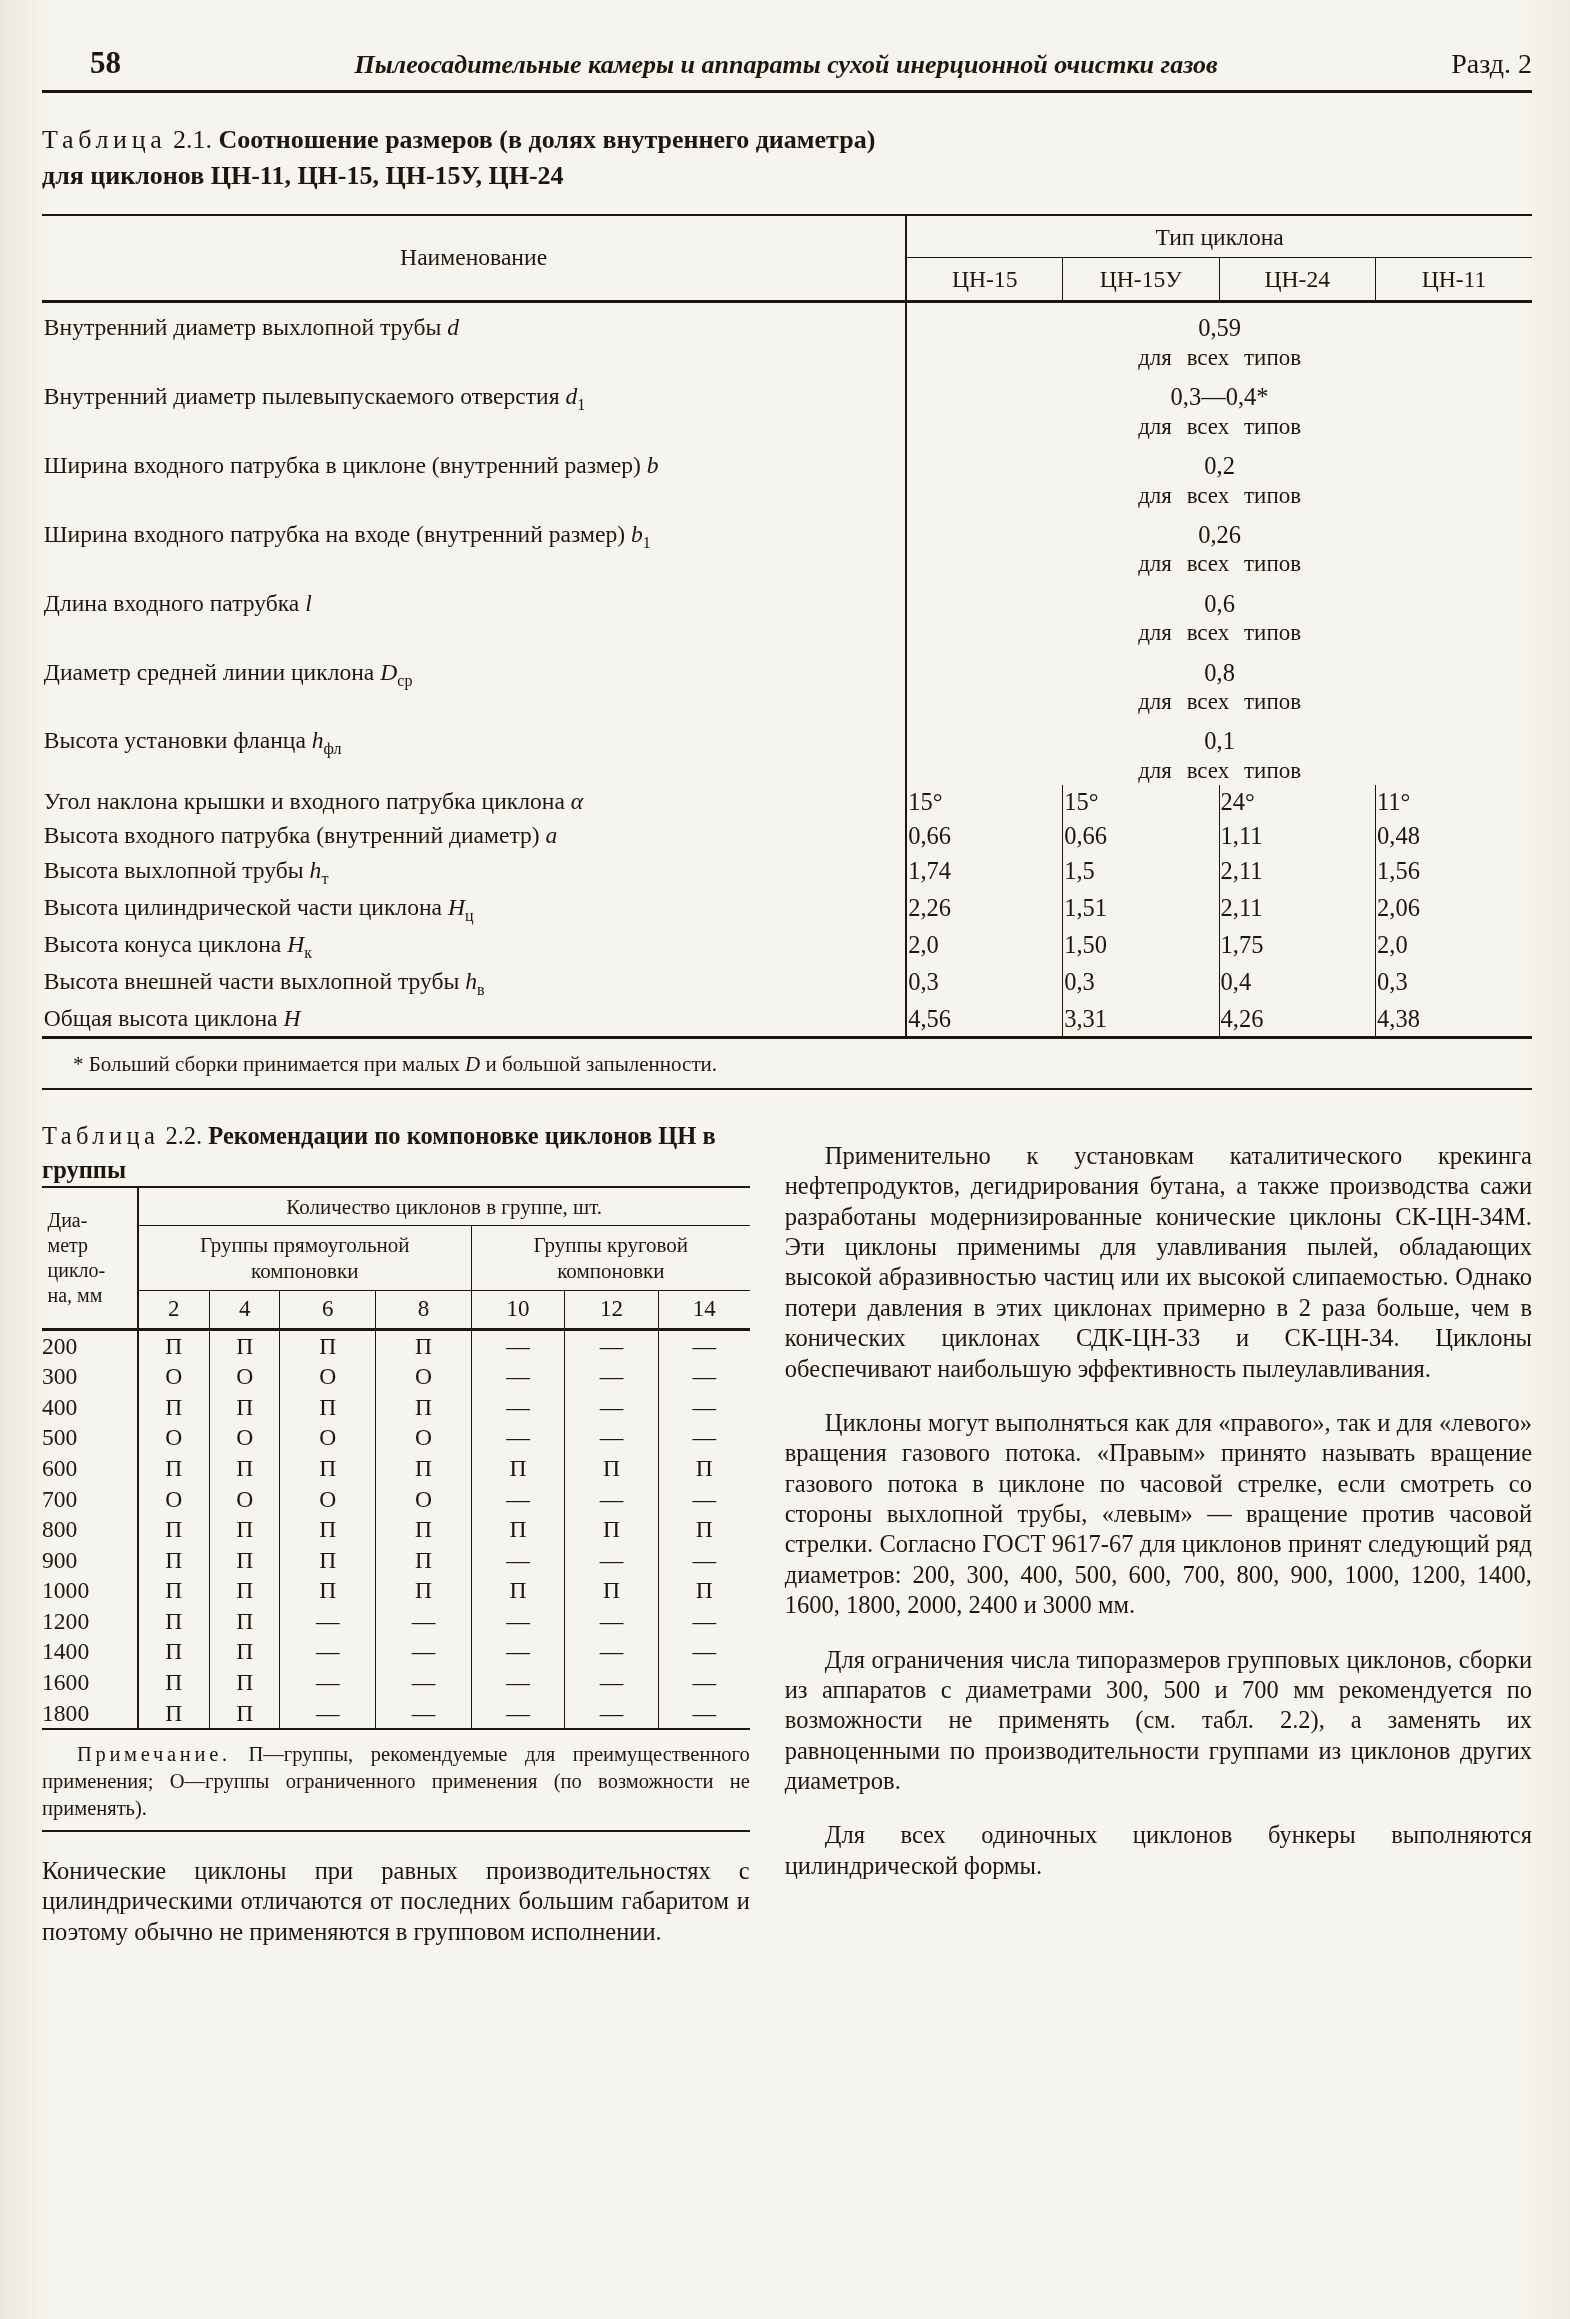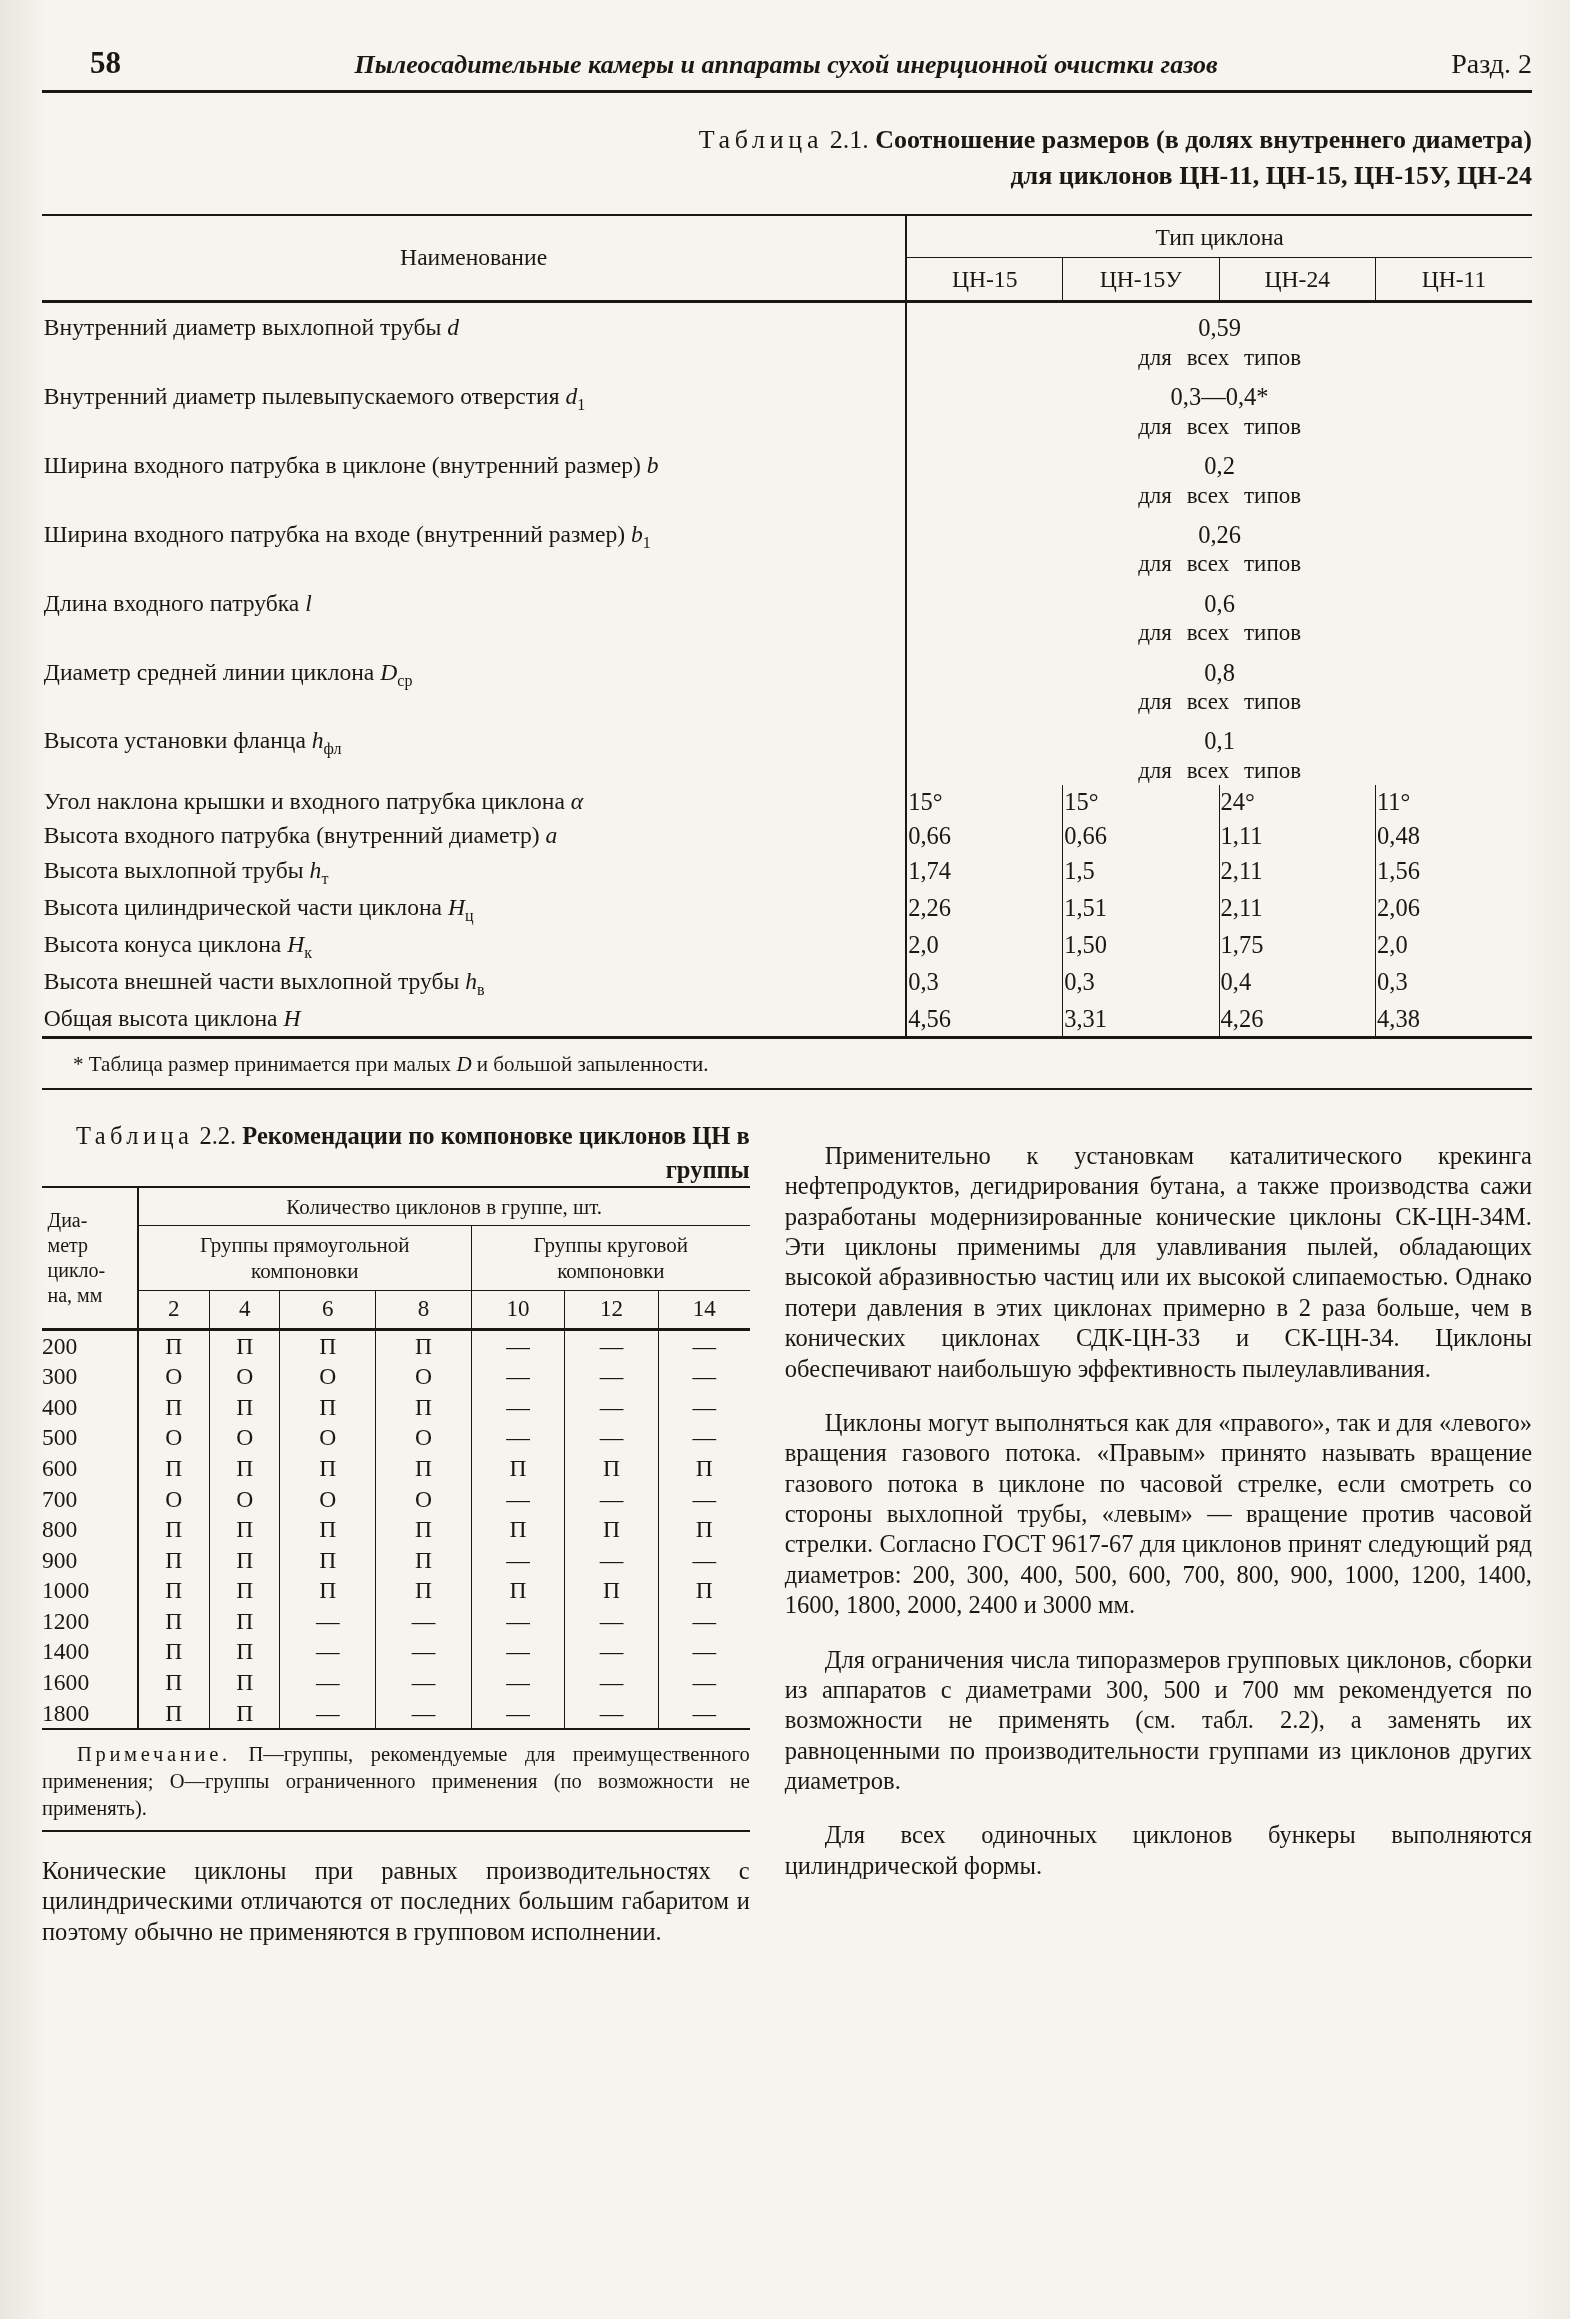--- a/index.html
+++ b/index.html
@@ -14,21 +14,21 @@
   .page { width: 100%; height: 100%; padding: 22px 38px 27px 42px; }
 
   
   .running-head { display: flex; align-items: baseline; }
   .pageno { font-size: 31px; font-weight: bold; margin-left: 48px; }
   .runtitle { flex: 1; text-align: center; font-size: 26px; font-weight: bold; font-style: italic; }
   .section { font-size: 28px; font-weight: normal; margin-top: 26px; }
   .head-rule { border-top: 3.6px solid #1b1711; margin-top: 9px; }
 
   
-  .caption { text-align: right; line-height: 1.38; }
+  .caption { text-align: left; line-height: 1.38; }
   .t1cap { margin-top: 29px; font-size: 26px; }
   .t2cap { font-size: 24.5px; margin-top: 1.8px; }
   .caption b { font-weight: bold; }
   .spaced { letter-spacing: 0.18em; }
 
   
   table.t1 { width: 100%; border-collapse: collapse; margin-top: 20px;
              border-top: 2.7px solid #1b1711; border-bottom: 3.6px solid #1b1711; }
   .t1 th { font-weight: normal; font-size: 23.6px; }
   .t1 .namehead { width: 58%; border-right: 2.7px solid #1b1711; border-bottom: 3.6px solid #1b1711;
@@ -204,21 +204,21 @@
         <tr class="ind">
           <td class="name">Общая высота циклона <i>H</i></td>
           <td class="indval">4,56</td>
           <td class="indval">3,31</td>
           <td class="indval">4,26</td>
           <td class="indval">4,38</td>
         </tr>
       </tbody>
   </table>
 
-  <p class="footnote"><span>* Таблица размер принимается при малых </span><i>D</i><span> и большой запыленности.</span></p>
+  <p class="footnote"><span>* Больший сборки принимается при малых </span><i>D</i><span> и большой запыленности.</span></p>
   <div class="rule"></div>
 
   <div class="columns">
 
     <div class="col-left">
       <div class="caption t2cap">
         <span class="spaced">Таблица</span>
         <span>2.2.</span>
         <b>Рекомендации по компоновке циклонов ЦН в группы</b>
       </div>

